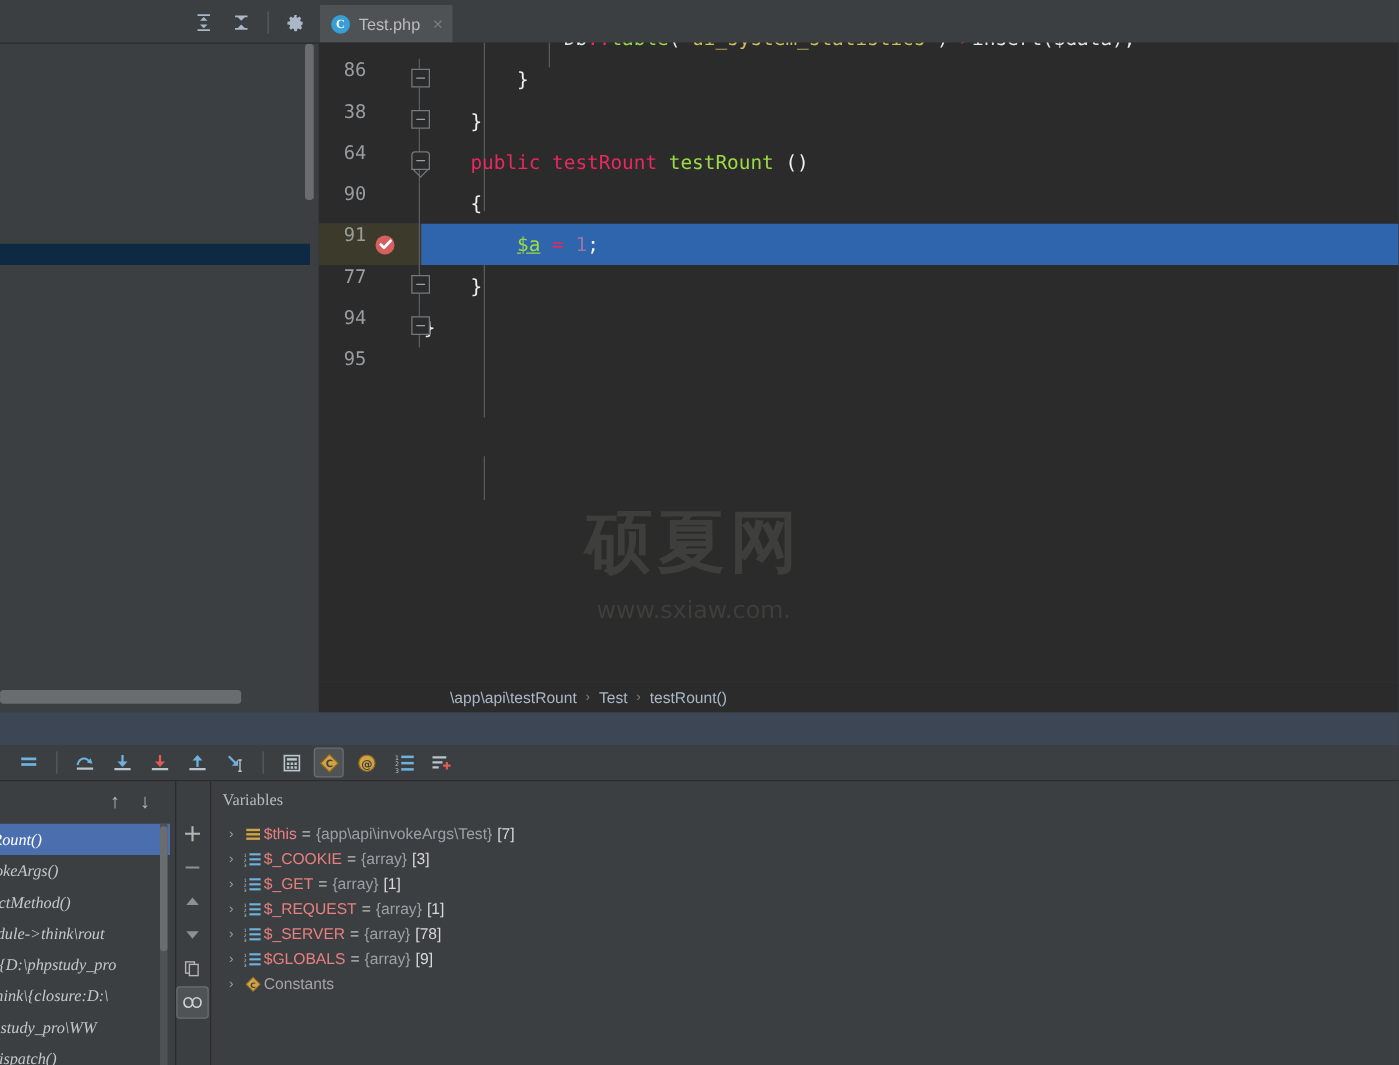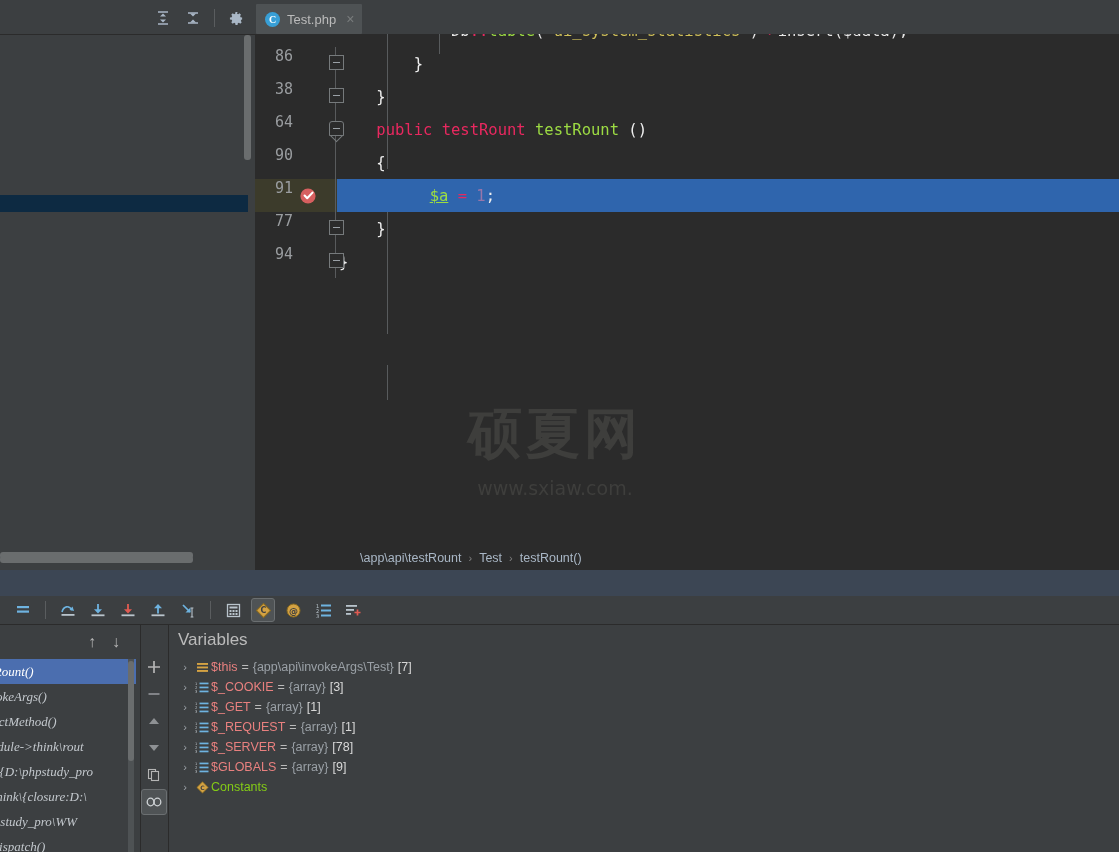--- a/index.html
+++ b/index.html
@@ -67,21 +67,21 @@
   #editor {
     position: absolute; left: 255px; top: 34px; width: 864px; height: 512px;
     background: #2b2b2b;
     font-family: "DejaVu Sans Mono", monospace;
     font-size: 15.5px;
     overflow: hidden;
   }
   .erow {
     position: relative; height: 33px; display: flex; align-items: center;
   }
-  .erow.active { background: #2f65ad; gap: 16px; }
+  .erow.active { background: #2f65ad; }
   .gutter {
     width: 82px; height: 33px; flex: 0 0 82px;
     display: flex; align-items: flex-start;
     position: relative;
   }
   .erow.active .gutter { background: #3c3b2b; }
   .lnum {
     width: 42px; text-align: right; color: #9a9da0; font-size: 15px;
     padding-right: 4px;
   }
@@ -232,37 +232,37 @@
 
   
   #variables-panel {
     position: absolute; left: 168px; top: 625px; width: 951px; height: 227px;
     background: #3c3f41;
     border-left: 1px solid #2b2b2b;
   }
   #variables-title {
     height: 30px; line-height: 30px;
     padding-left: 9px;
-    font-size: 17px; color: #bbbbbb;
+    font-size: 13px; color: #bbbbbb; font-family: Liberation Serif, serif;
   }
   #variables-list { padding-top: 2px; }
   .var-row {
     height: 20px; display: flex; align-items: center;
     padding-left: 8px; font-size: 12.5px;
     font-family: "Liberation Sans", sans-serif;
   }
   .var-row .chev {
     width: 16px; color: #9aa0a6; font-size: 11px; display:flex; align-items:center; justify-content:center;
   }
   .var-row .vicon { width: 18px; display: flex; align-items: center; justify-content: center; }
   .var-row .vname { color: #e8807f; margin-right: 4px; }
   .var-row .veq { color: #bbbbbb; margin-right: 4px; }
   .var-row .vval { color: #9aa0a6; margin-right: 4px; }
   .var-row .vcount { color: #d8d8d8; }
-  .var-row .vplain { color: #84cc16; }
+  .var-row .vplain { color: #a3a3a3; }
 
   
   svg { display: block; }
 </style>
 </head>
 <body>
 
 <div id="topbar">
   <div id="topbar-spacer"></div>
 
@@ -374,20 +374,26 @@
         </div>
         <div class="codetext"><span class="k-brace">    }</span></div>
       </div>
       <div class="erow">
         <div class="gutter">
           <div class="lnum">94</div>
           <div class="foldline"></div>
           <div class="foldbox"></div>
         </div>
         <div class="codetext"><span class="k-brace">}</span></div>
+      </div>
+      <div class="erow">
+        <div class="gutter">
+          <div class="lnum">95</div>
+        </div>
+        <div class="codetext"><span class="k-white"></span></div>
       </div>
     </div>
 
   <div id="watermark">
     <div class="wm-cn">硕夏网</div>
     <div class="wm-url">www.sxiaw.com.</div>
   </div>
 </div>
 
 <div id="editor-hscroll"></div>

